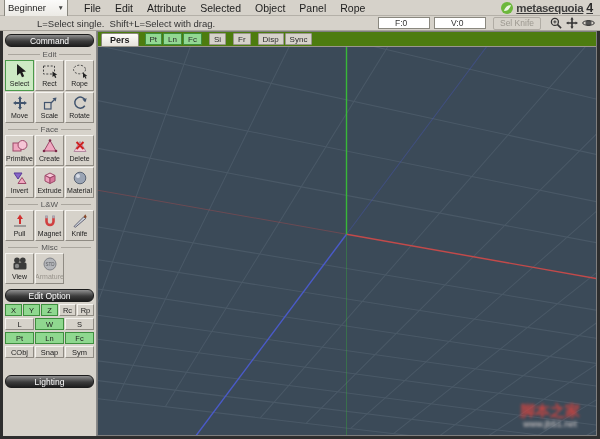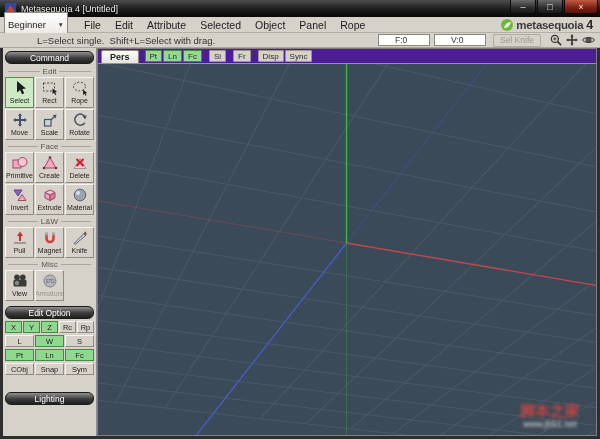--- a/index.html
+++ b/index.html
@@ -21,21 +21,21 @@
 
   
   .menubar { height:16px; background:#d6d2ca; border-bottom:1px solid #b4b0a8;
     display:flex; align-items:center; padding:0 4px; font-size:10.5px; color:#1d1d1d; flex:none; }
   .mode-select { width:64px; height:25px; background:linear-gradient(#ffffff,#e9e7e1);
     border:1px solid #8a887f; font-size:9.5px; display:flex; align-items:center;
     padding:0 3px; margin-right:9px; }
   .mode-arrow { margin-left:auto; font-size:6.5px; color:#444; }
   .menu-item { padding:0 7px; white-space:nowrap; }
   .logo { margin-left:auto; display:flex; align-items:center; gap:3px;
-    font-size:11.5px; font-weight:bold; color:#3c3c3c; letter-spacing:-0.3px; padding-right:3px; }
+    font-size:11.5px; font-weight:bold; color:#3c3c3c; letter-spacing:-0.3px; padding-right:3px;text-decoration:underline; }
   .logo .v4 { color:#2a2a2a; font-size:12.5px; }
 
   
   .toolbar { height:15px; background:#d6d2ca; border-bottom:1px solid #a8a49c;
     display:flex; align-items:center; padding:0 5px; font-size:9.5px; color:#333; flex:none; }
   .hint { white-space:pre;padding-left:32px; }
   .tb-right { margin-left:auto; display:flex; align-items:center; }
   .tb-field { width:52px; height:12px; background:#fff; border:1px solid #8a887f;
     font-size:8.5px; display:flex; align-items:center; padding:0 16px; margin-left:4px; color:#333; }
   .tb-btn { height:13px; padding:0 6px; font-size:8.5px; color:#9b978f; background:#d6d2ca;
@@ -62,53 +62,41 @@
 
   .eo-row { display:flex; gap:1px; margin:1px 0; }
   .eob { flex:1; height:12px; font-size:7.5px; background:#d6d2ca; border:1px solid;
     border-color:#f5f3ef #8f8b83 #8f8b83 #f5f3ef; display:flex; align-items:center;
     justify-content:center; color:#1d1d1d; overflow:hidden; }
   .eob.on { background:#8fd88f; border-color:#3e8e3e; }
   .lighting-header { margin-top:16px; }
 
   
   .viewport-area { flex:1; display:flex; flex-direction:column; border:1px solid #7e7e7e; min-width:0; }
-  .vtabs { height:15px; background:#4c1d95; display:flex; align-items:flex-end;
+  .vtabs { height:15px; background:#4d7c0f; display:flex; align-items:flex-end;
     padding:1px 3px 0; border-bottom:1px solid #9a968e; flex:none; }
   .vtab { height:13px; background:linear-gradient(#fdfcfa,#e6e3dc); border:1px solid #8a887f;
     border-bottom:none; font-size:9px; font-weight:bold; padding:0 8px; display:flex;
     align-items:center; color:#1d1d1d; border-radius:2px 2px 0 0; margin-right:6px; }
   .vt-btn { height:12px; margin:0 1px 1px 0; font-size:8px; padding:0 4px; background:#d6d2ca;
     border:1px solid #9a968e; display:flex; align-items:center; color:#2a2a2a; border-radius:1px; }
   .vt-btn.on { background:#93d893; border-color:#3e8e3e; }
   .vt-gap { width:6px; }
   .viewport { flex:1; position:relative; overflow:hidden; background:#3b4a58; }
   .viewport svg.grid { position:absolute; inset:0; width:100%; height:100%; }
   .watermark { position:absolute; right:16px; bottom:5px; text-align:center;
     filter:blur(1.6px); opacity:.9; pointer-events:none; }
   .wm1 { font-size:15px; font-weight:bold; color:#cf4440; line-height:16px; }
   .wm2 { font-size:9px; color:#e9dfdc; line-height:11px; }
 </style>
 </head>
 <body>
 
 <div class="window">
 
-  <div class="titlebar">
-    <svg class="app-icon" viewBox="0 0 11 11">
-      <rect width="11" height="11" fill="#2a4aaa"></rect>
-      <path d="M0 11 L5.5 2 L11 11 Z" fill="#d83a2e"></path>
-    </svg>
-    <span class="title-text">Metasequoia 4 [Untitled]</span>
-    <div class="win-btns">
-      <div class="win-btn">–</div>
-      <div class="win-btn">□</div>
-      <div class="win-btn close">×</div>
-    </div>
-  </div>
 
   <div class="menubar">
     <div class="mode-select">
       <span>Beginner</span>
       <span class="mode-arrow">▼</span>
     </div>
     <span class="menu-item">File</span>
     <span class="menu-item">Edit</span>
     <span class="menu-item">Attribute</span>
     <span class="menu-item">Selected</span>

